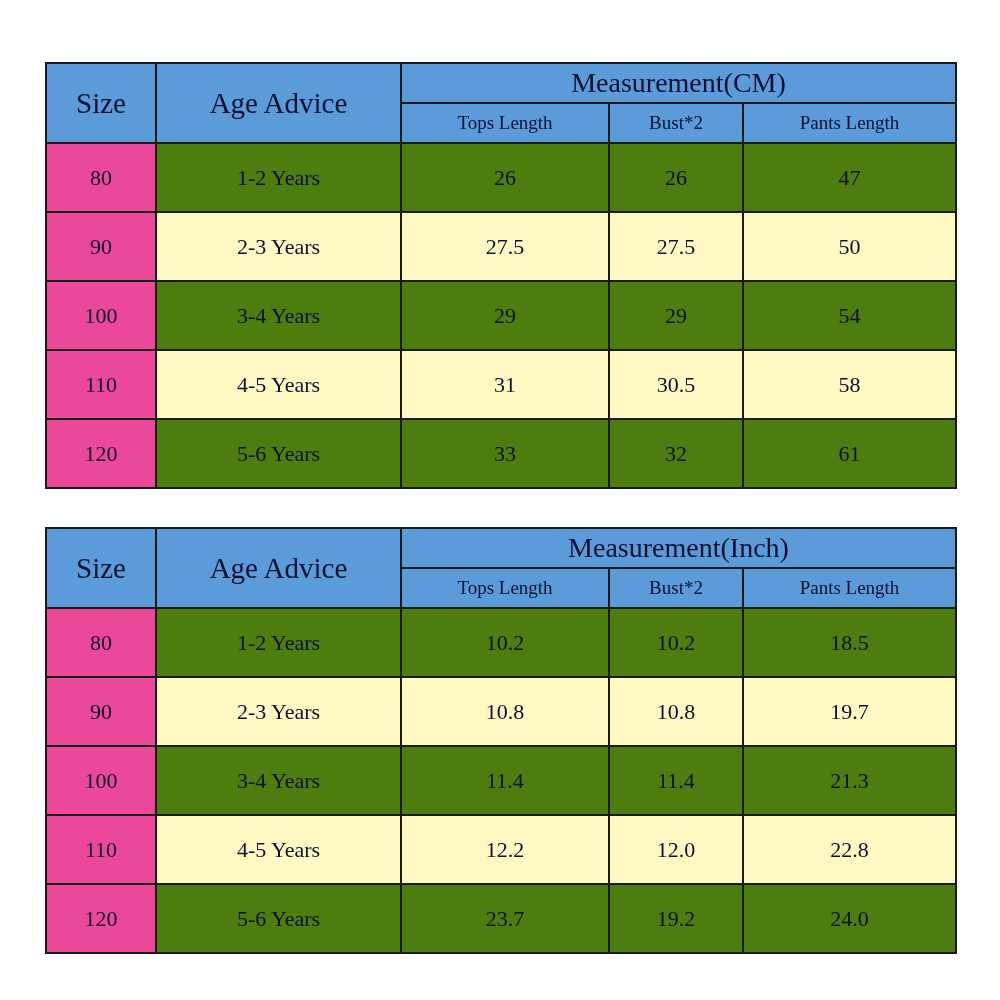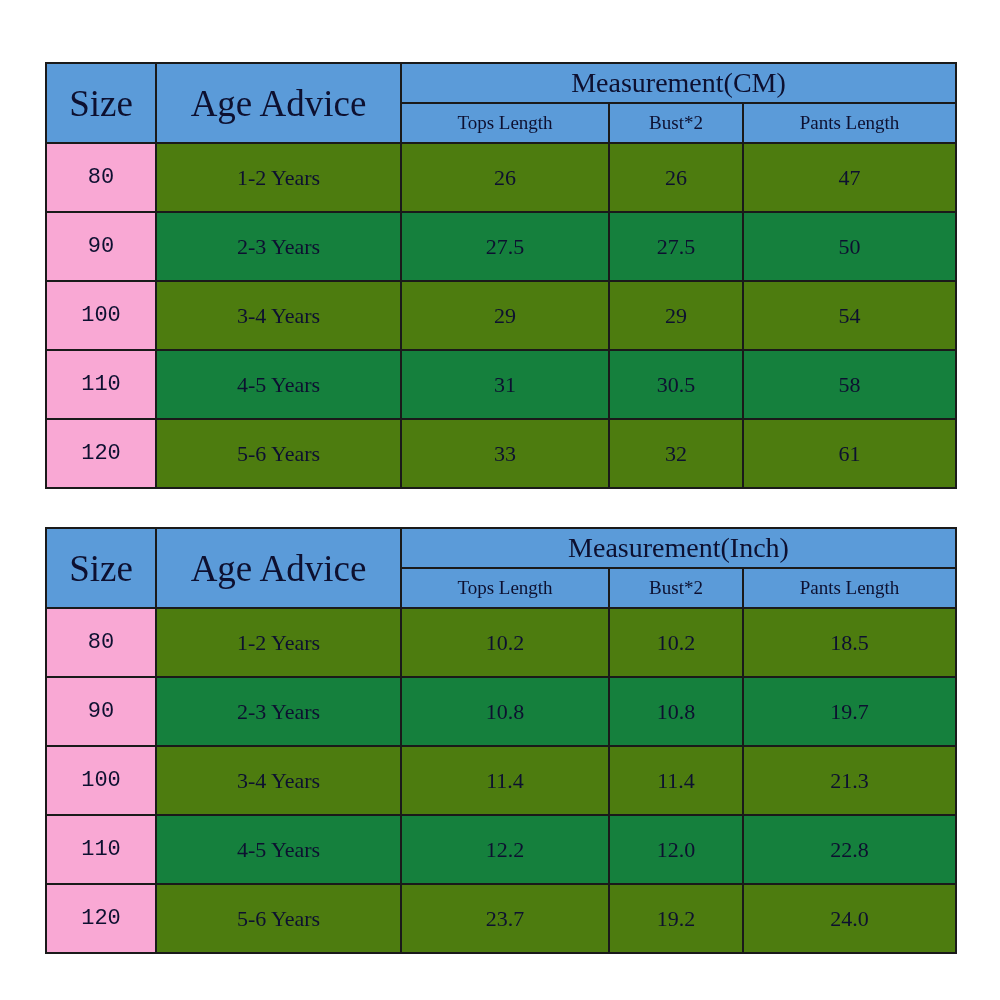--- a/index.html
+++ b/index.html
@@ -50,53 +50,52 @@
   col.c-bust  { width: 134px; }
   col.c-pants { width: 213px; }
 
   
   th.hd {
     background: #5b9bd9;
     color: #0d1030;
   }
   th.hd-size,
   th.hd-age {
-    font-size: 37px;
+    font-size: 29px;
     height: 76px;
     margin-top: 31px;
   }
   th.hd-group {
     font-size: 28px;
     height: 38px;
   }
   th.hd-sub {
     font-size: 19px;
     height: 38px;
   }
 
   
   tr.data-row td {
     height: 67px;
     font-size: 22px;
   }
   td.size-cell {
-    background: #f9a8d4;
+    background: #ec4899;
     font-size: 26px;
-    font-family: Liberation Mono, monospace;
   }
   td.age-cell {
     font-size: 23px;
   }
   tr.row-green td.val,
   tr.row-green td.age-cell {
     background: #4d7c0f;
   }
   tr.row-orange td.val,
   tr.row-orange td.age-cell {
-    background: #15803d;
+    background: #fef9c3;
   }
 </style>
 </head>
 <body>
 
 <div class="page">
 
   <table class="size-chart">
     <colgroup>
       <col class="c-size">

